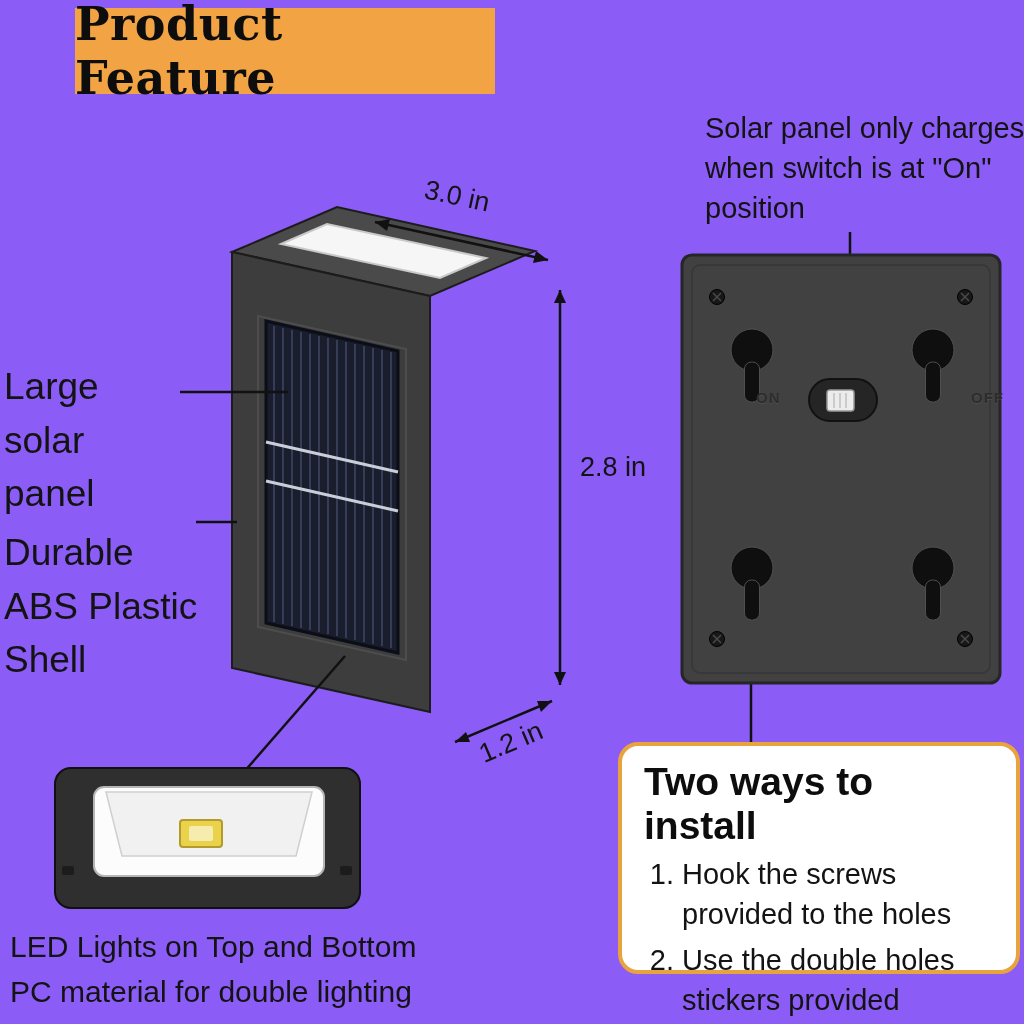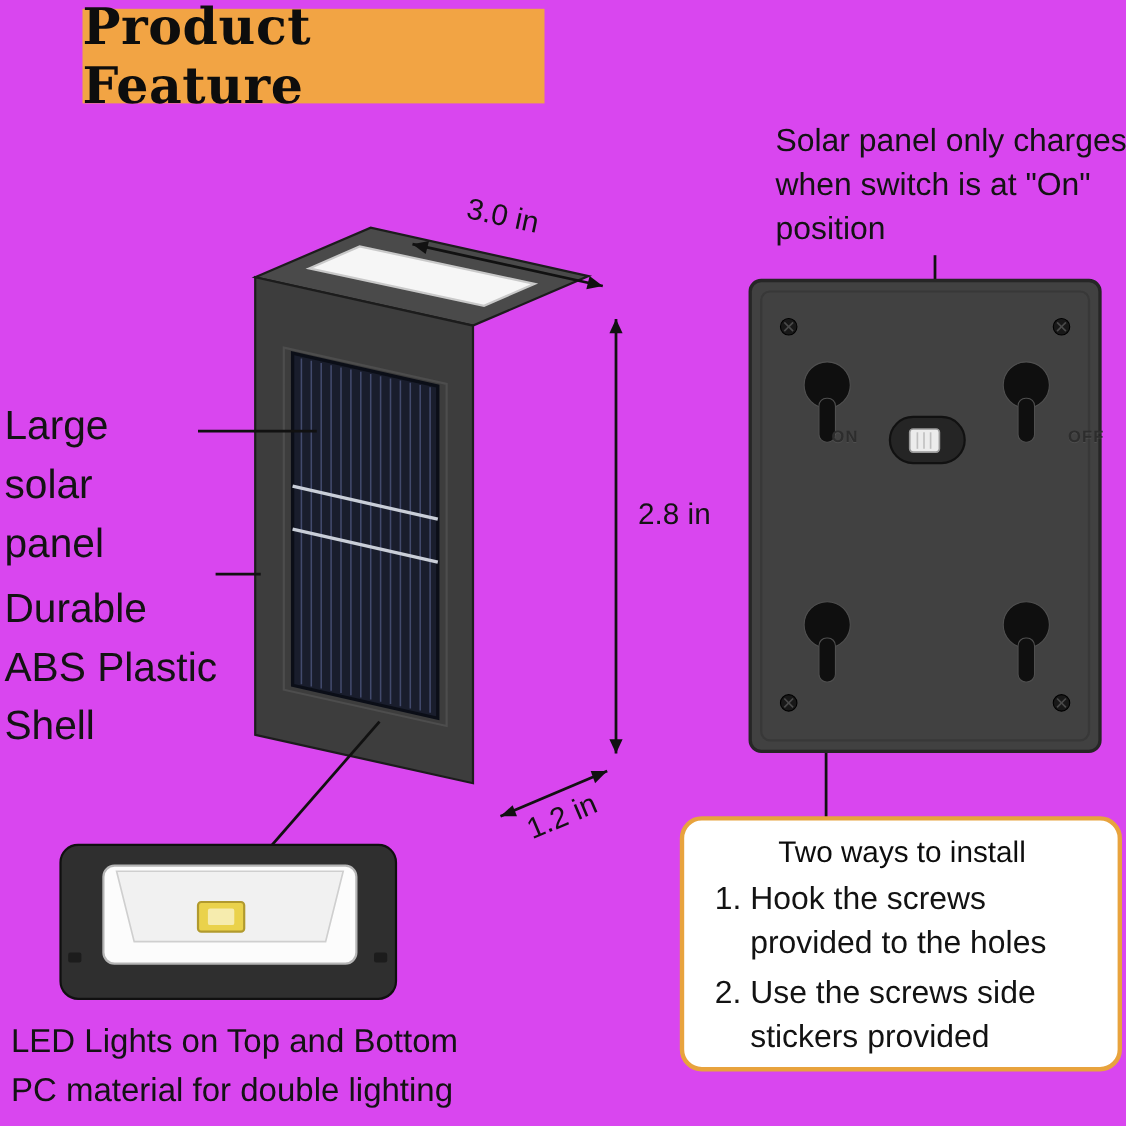--- a/index.html
+++ b/index.html
@@ -1,17 +1,17 @@
 <!DOCTYPE html>
 <html><head>
 <meta charset="utf-8">
 <style>
   html,body{margin:0;padding:0;background:#ffffff;}
   .canvas{
-    position:relative;width:1024px;height:1024px;background:#d946ef;
+    position:relative;width:1024px;height:1024px;background:#8b5cf6;
     font-family:"Liberation Sans",sans-serif;color:#111;overflow:hidden;
   }
   .abs{position:absolute;}
   svg{position:absolute;left:0;top:0;}
 
   .banner{
     left:75px;top:8px;width:420px;height:86px;background:#F2A444;
     display:flex;align-items:center;justify-content:center;
   }
   .banner-title{
@@ -38,21 +38,21 @@
     text-shadow:0 1px 0 rgba(255,255,255,0.07);
   }
   .switch-on{left:756px;top:389px;}
   .switch-off{left:960px;top:389px;margin-left:11px;}
 
   .install-box{
     left:618px;top:742px;width:352px;height:196px;
     border:4px solid #E8A33D;border-radius:20px;background:#ffffff;
     padding:14px 20px 14px 22px;
   }
-  .install-title{font-size:27px;font-weight:normal;color:#0d0d0d;margin-bottom:6px;text-align:center;}
+  .install-title{font-size:39px;font-weight:bold;color:#0d0d0d;margin-bottom:6px;}
   .install-box ol{margin:2px 0 0 0;padding-left:38px;font-size:29px;line-height:1.38;color:#131313;}
   .install-box li{max-width:305px;margin-bottom:6px;}
 </style>
 </head>
 <body>
 
 <div class="canvas">
 
   <svg width="1024" height="1024" viewBox="0 0 1024 1024">
 
@@ -206,17 +206,17 @@
 
   <div class="abs caption">
     <div>LED Lights on Top and Bottom</div>
     <div>PC material for double lighting</div>
   </div>
 
   <div class="abs install-box">
     <div class="install-title">Two ways to  install</div>
     <ol>
       <li>Hook the screws provided to the holes</li>
-      <li>Use the screws side stickers provided</li>
+      <li>Use the double holes stickers provided</li>
     </ol>
   </div>
 
 </div>
 
 </body></html>

